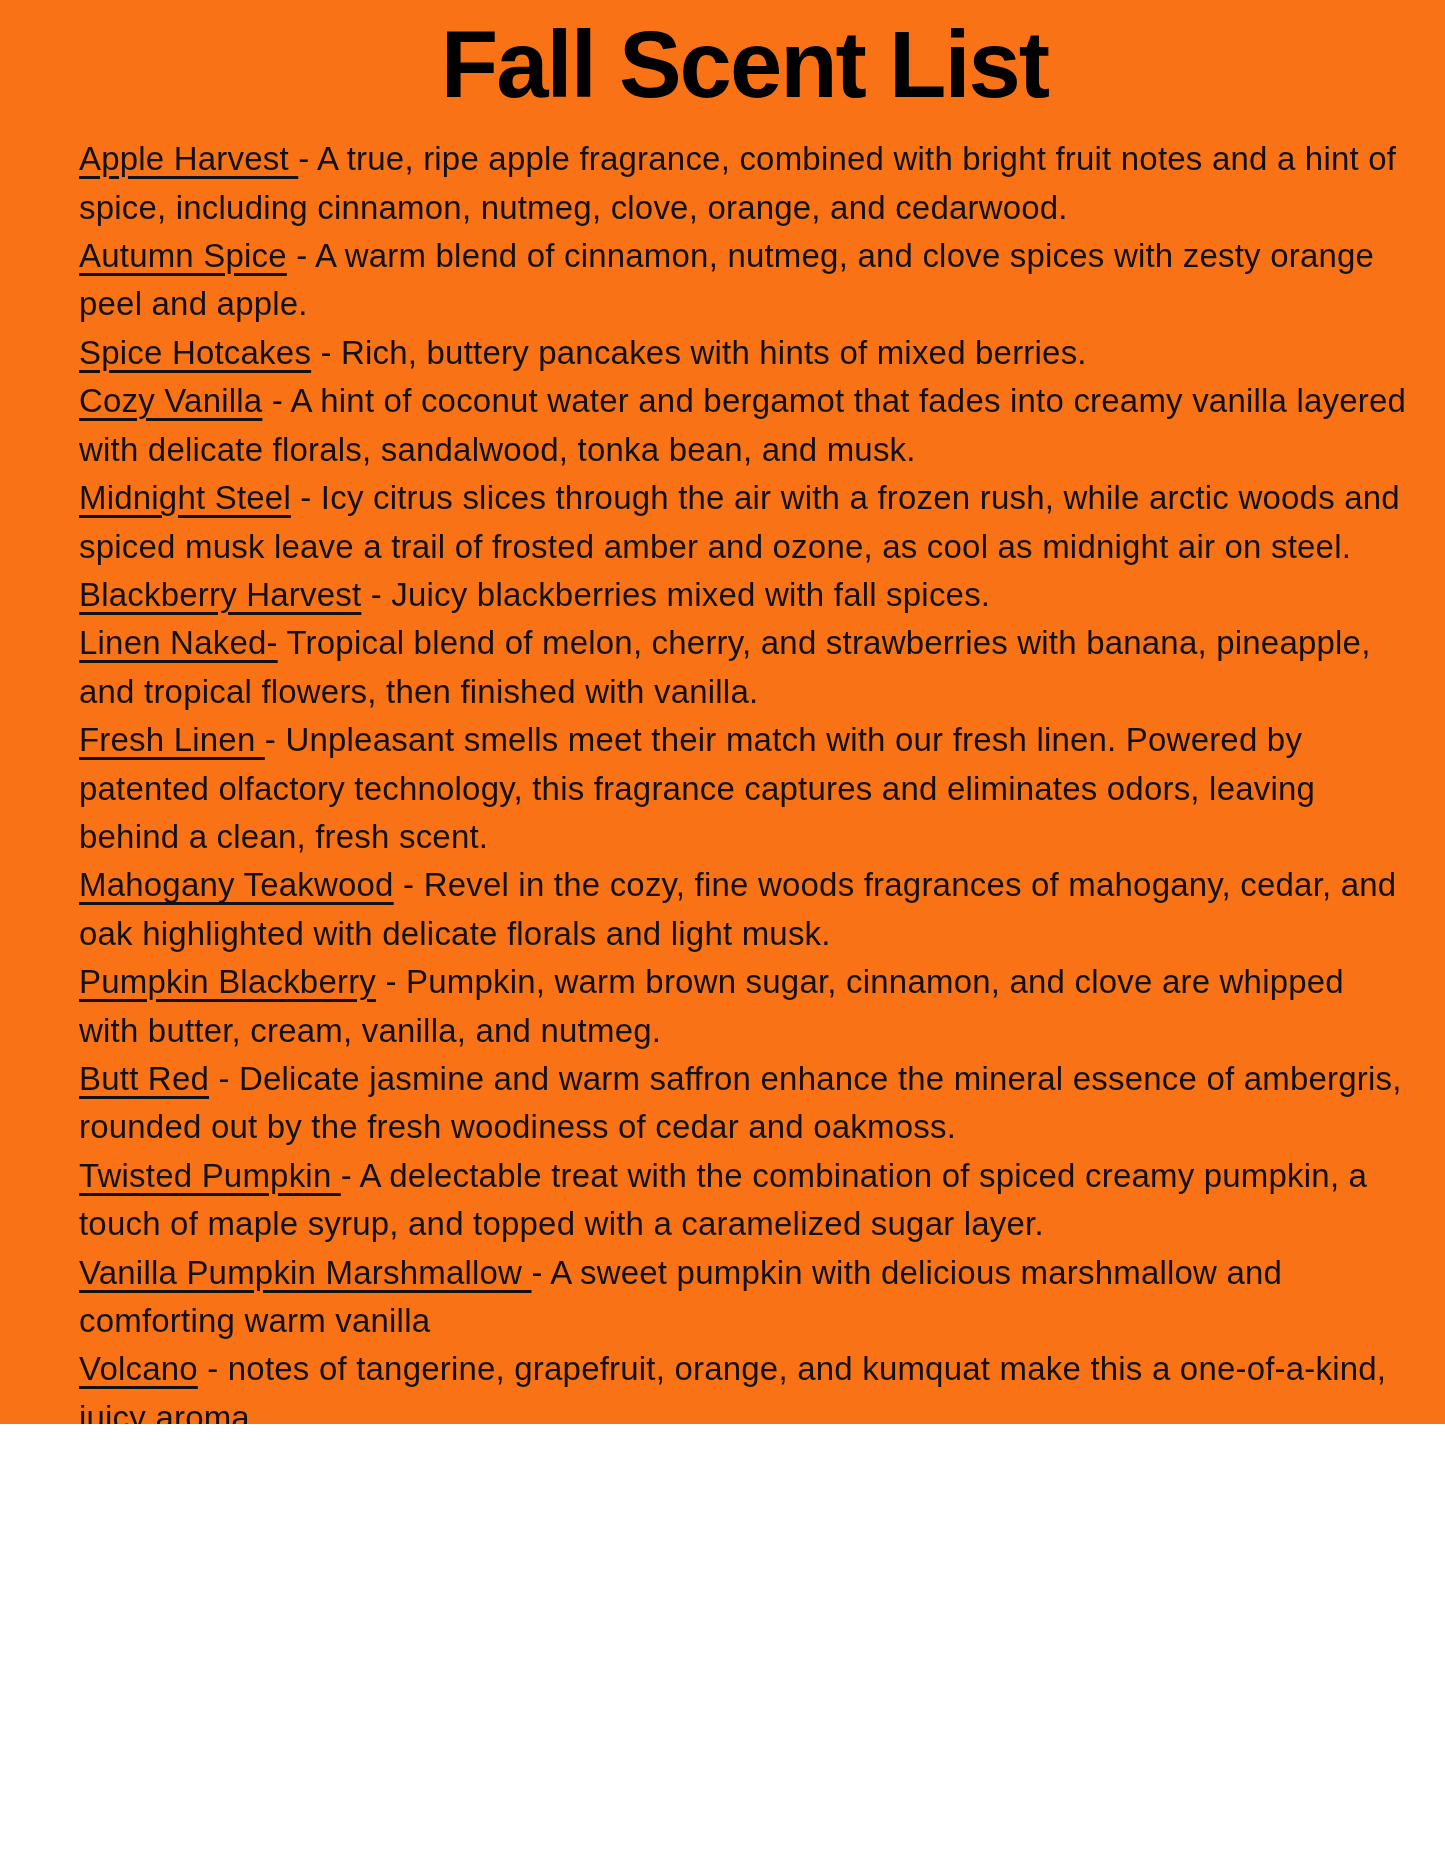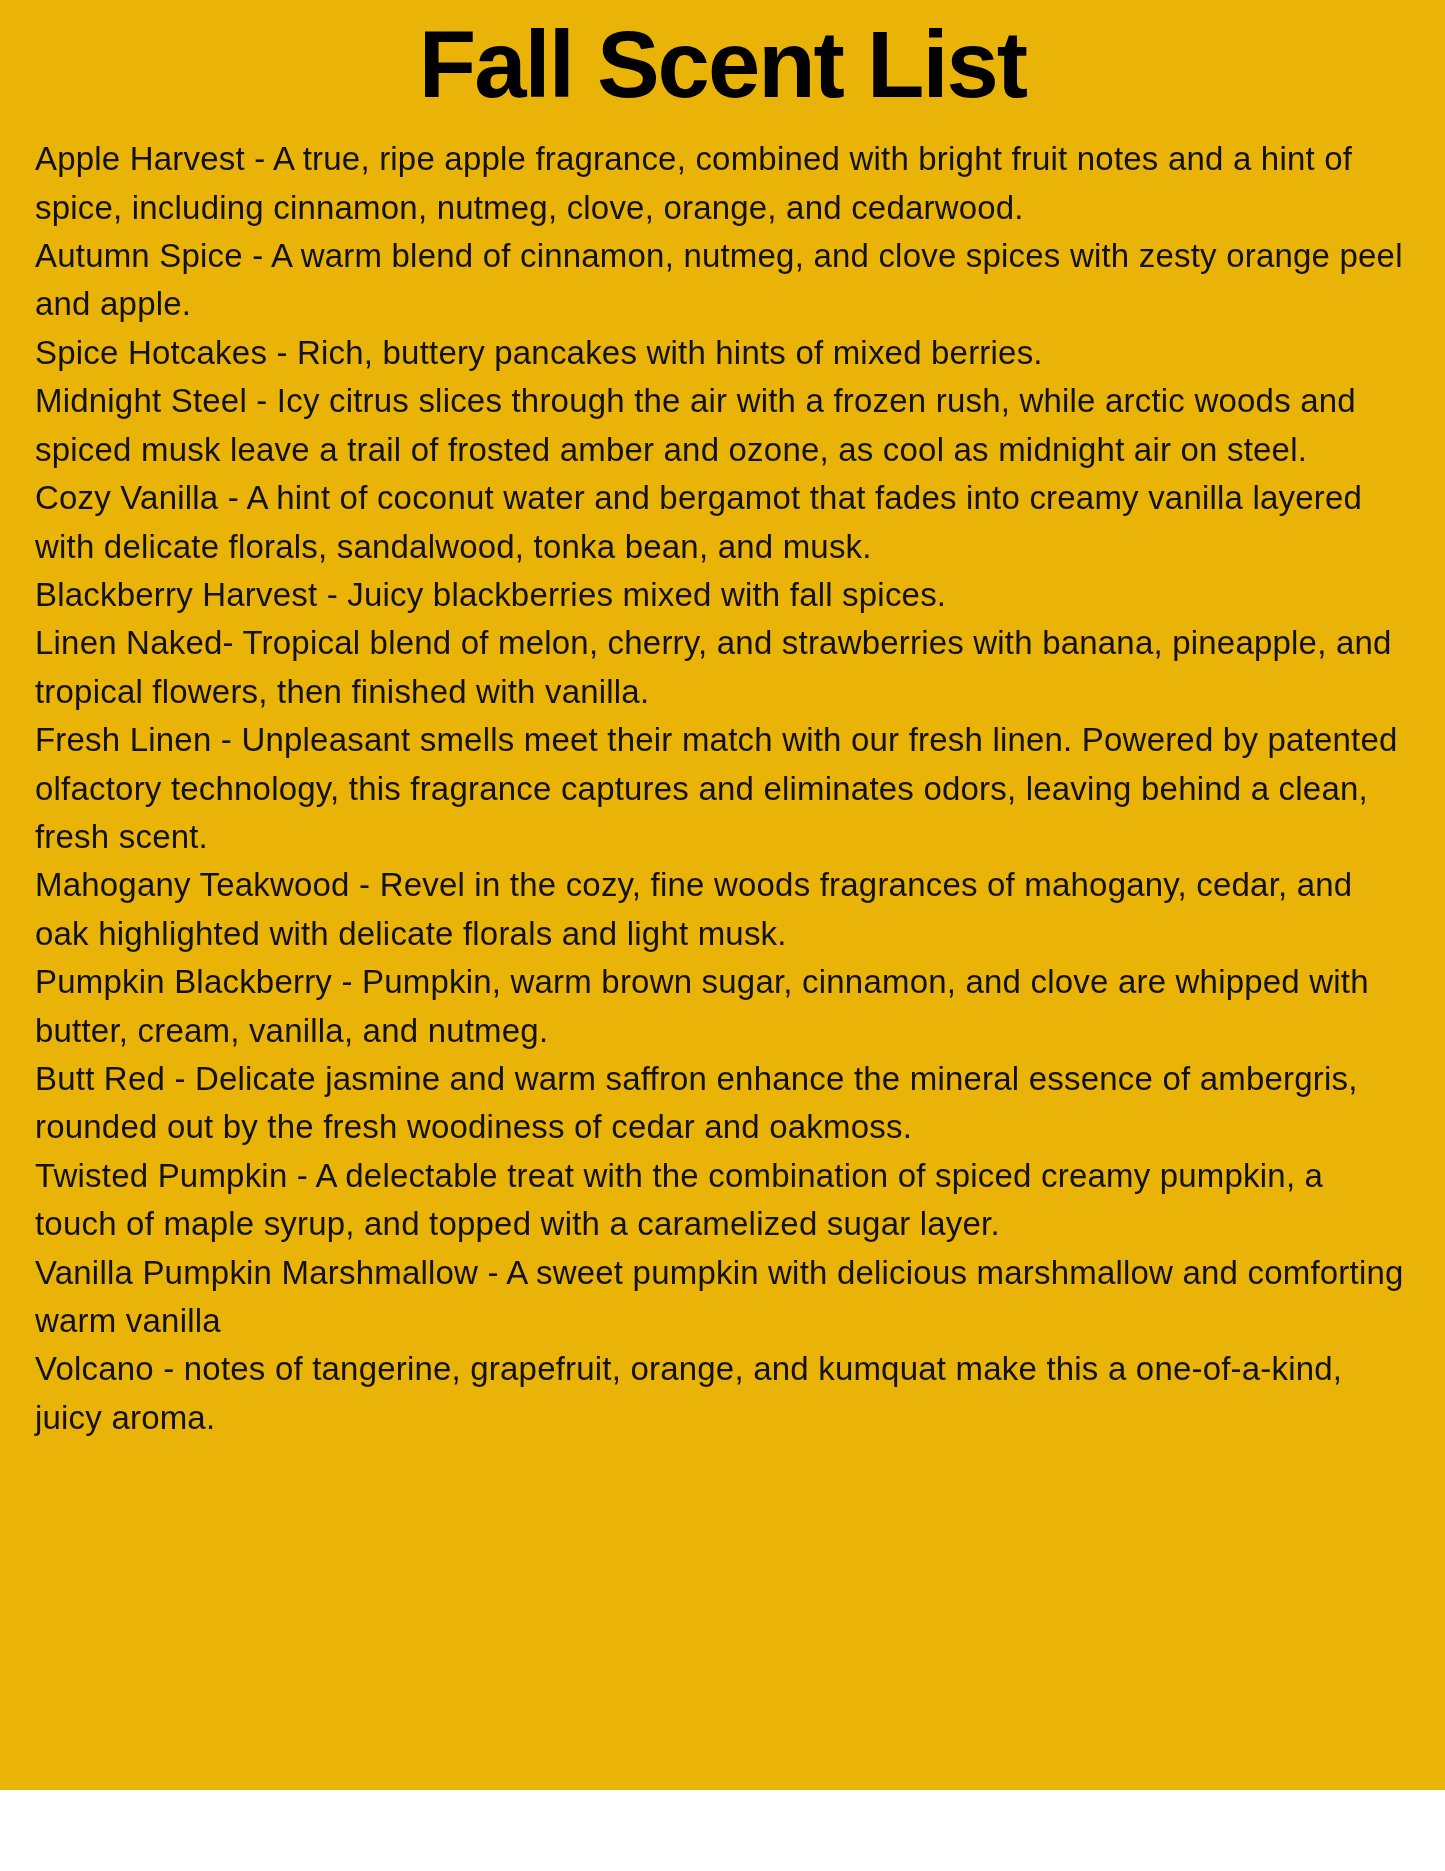--- a/index.html
+++ b/index.html
@@ -1,58 +1,60 @@
 <!DOCTYPE html>
 <html><head>
 <meta charset="utf-8">
 <style>
   html, body { margin: 0; padding: 0; }
   .page {
     width: 1445px;
-    height: 1790px;
-    background: #eab308;
+    height: 1424px;
+    background: #f97316;
     box-sizing: border-box;
     padding-top: 12px;
     font-family: "Liberation Sans", sans-serif;
     color: #121212;
     overflow: hidden;
+    padding-left: 44px;
   }
   .title {
     margin: 0;
     text-align: center;
     font-size: 94px;
     line-height: 1.12;
     font-weight: 900;
     letter-spacing: -2px;
     color: #000000;
   }
   .content {
     padding: 18px 35px 0 35px;
     font-size: 33px;
     line-height: 48.4px;
     letter-spacing: 0.2px;
   }
   .entry { margin: 0; }
   .scent-name {
+    text-decoration: underline;
     text-decoration-thickness: 3px;
     text-underline-offset: 6px;
     text-decoration-color: #121212;
   }
 </style>
 </head>
 <body>
 
 <div class="page">
   <h1 class="title">Fall Scent List</h1>
   <div class="content">
     <p class="entry"><span class="scent-name">Apple Harvest </span><span>- </span><span>A true, ripe apple fragrance, combined with bright fruit notes and a hint of spice, including cinnamon, nutmeg, clove, orange, and cedarwood.</span></p>
     <p class="entry"><span class="scent-name">Autumn Spice</span><span> - </span><span>A warm blend of cinnamon, nutmeg, and clove spices with zesty orange peel and apple.</span></p>
     <p class="entry"><span class="scent-name">Spice Hotcakes</span><span> - </span><span>Rich, buttery pancakes with hints of mixed berries.</span></p>
+    <p class="entry"><span class="scent-name">Cozy Vanilla</span><span> - </span><span>A hint of coconut water and bergamot that fades into creamy vanilla layered with delicate florals, sandalwood, tonka bean, and musk.</span></p>
     <p class="entry"><span class="scent-name">Midnight Steel</span><span> - </span><span>Icy citrus slices through the air with a frozen rush, while arctic woods and spiced musk leave a trail of frosted amber and ozone, as cool as midnight air on steel.</span></p>
-    <p class="entry"><span class="scent-name">Cozy Vanilla</span><span> - </span><span>A hint of coconut water and bergamot that fades into creamy vanilla layered with delicate florals, sandalwood, tonka bean, and musk.</span></p>
     <p class="entry"><span class="scent-name">Blackberry Harvest</span><span> - </span><span>Juicy blackberries mixed with fall spices.</span></p>
     <p class="entry"><span class="scent-name">Linen Naked-</span><span> </span><span>Tropical blend of melon, cherry, and strawberries with banana, pineapple, and tropical flowers, then finished with vanilla.</span></p>
     <p class="entry"><span class="scent-name">Fresh Linen </span><span>- </span><span>Unpleasant smells meet their match with our fresh linen. Powered by patented olfactory technology, this fragrance captures and eliminates odors, leaving behind a clean, fresh scent.</span></p>
     <p class="entry"><span class="scent-name">Mahogany Teakwood</span><span> - </span><span>Revel in the cozy, fine woods fragrances of mahogany, cedar, and oak highlighted with delicate florals and light musk.</span></p>
     <p class="entry"><span class="scent-name">Pumpkin Blackberry</span><span> - </span><span>Pumpkin, warm brown sugar, cinnamon, and clove are whipped with butter, cream, vanilla, and nutmeg.</span></p>
     <p class="entry"><span class="scent-name">Butt Red</span><span> - </span><span>Delicate jasmine and warm saffron enhance the mineral essence of ambergris, rounded out by the fresh woodiness of cedar and oakmoss.</span></p>
     <p class="entry"><span class="scent-name">Twisted Pumpkin </span><span>- </span><span>A delectable treat with the combination of spiced creamy pumpkin, a touch of maple syrup, and topped with a caramelized sugar layer.</span></p>
     <p class="entry"><span class="scent-name">Vanilla Pumpkin Marshmallow </span><span>- </span><span>A sweet pumpkin with delicious marshmallow and comforting warm vanilla</span></p>
     <p class="entry"><span class="scent-name">Volcano</span><span> - </span><span>notes of tangerine, grapefruit, orange, and kumquat make this a one-of-a-kind, juicy aroma.</span></p>
   </div>

